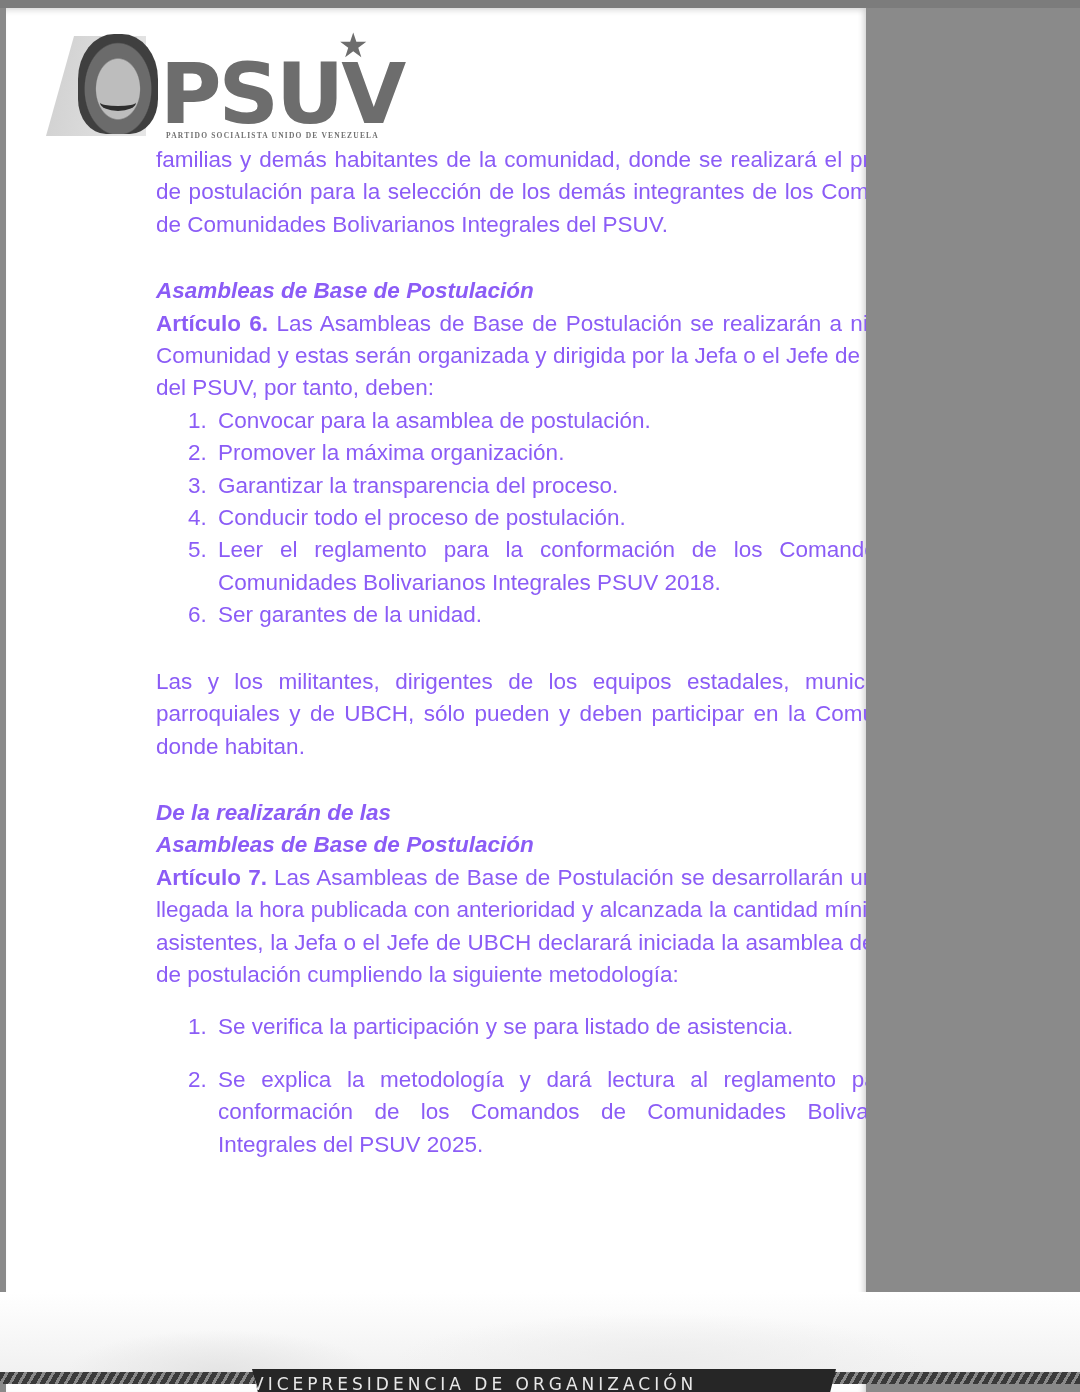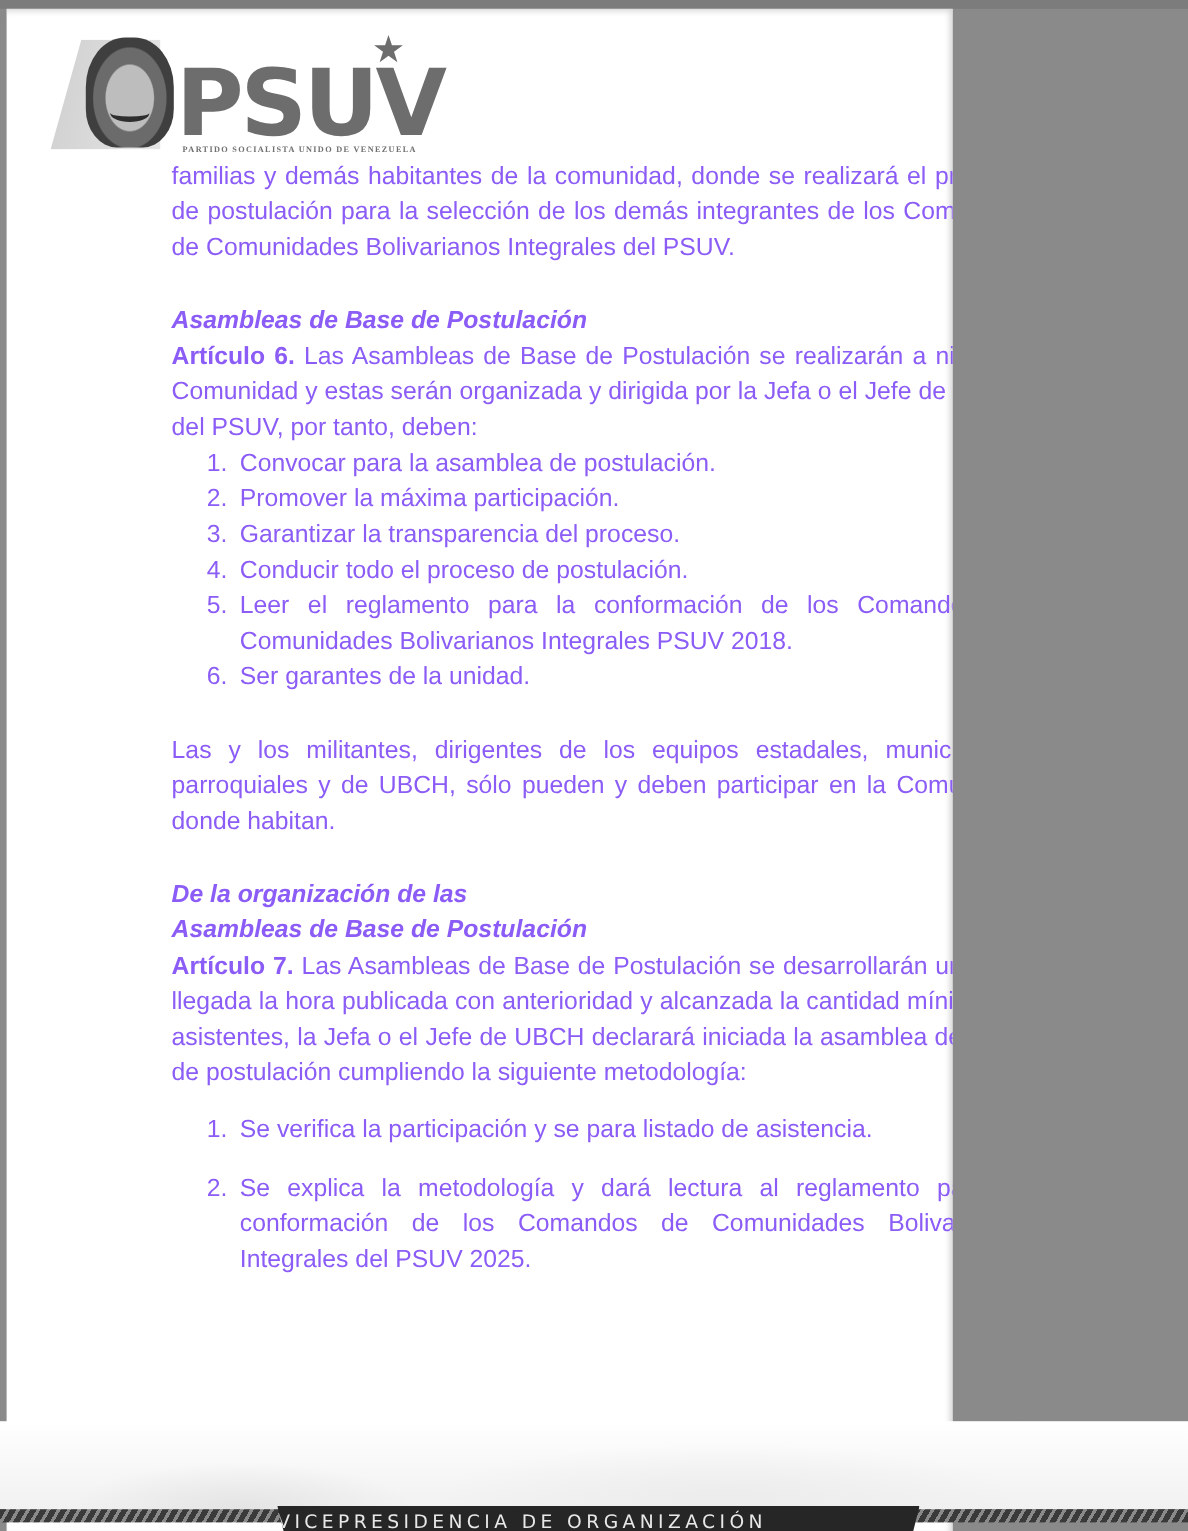--- a/index.html
+++ b/index.html
@@ -89,32 +89,32 @@
   </div>
 
   <div class="content">
     <p>familias y demás habitantes de la comunidad, donde se realizará el proceso de postulación para la selección de los demás integrantes de los Comandos de Comunidades Bolivarianos Integrales del PSUV.</p>
 
     <div class="gap-md"></div>
     <p class="heading">Asambleas de Base de Postulación</p>
     <p><span class="bold">Artículo 6.</span><span> Las Asambleas de Base de Postulación se realizarán a nivel de Comunidad y estas serán organizada y dirigida por la Jefa o el Jefe de UBCH del PSUV, por tanto, deben:</span></p>
     <ol>
       <li><span class="num">1.</span><span>Convocar para la asamblea de postulación.</span></li>
-      <li><span class="num">2.</span><span>Promover la máxima participación.</span></li>
+      <li><span class="num">2.</span><span>Promover la máxima organización.</span></li>
       <li><span class="num">3.</span><span>Garantizar la transparencia del proceso.</span></li>
       <li><span class="num">4.</span><span>Conducir todo el proceso de postulación.</span></li>
       <li><span class="num">5.</span><span>Leer el reglamento para la conformación de los Comandos de Comunidades Bolivarianos Integrales PSUV 2018.</span></li>
       <li><span class="num">6.</span><span>Ser garantes de la unidad.</span></li>
     </ol>
 
     <div class="gap-md"></div>
     <p>Las y los militantes, dirigentes de los equipos estadales, municipales, parroquiales y de UBCH, sólo pueden y deben participar en la Comunidad donde habitan.</p>
 
     <div class="gap-md"></div>
-    <p class="heading">De la organización de las</p>
+    <p class="heading">De la realizarán de las</p>
     <p class="heading">Asambleas de Base de Postulación</p>
     <p><span class="bold">Artículo 7.</span><span> Las Asambleas de Base de Postulación se desarrollarán una vez llegada la hora publicada con anterioridad y alcanzada la cantidad mínima de asistentes, la Jefa o el Jefe de UBCH declarará iniciada la asamblea de base de postulación cumpliendo la siguiente metodología:</span></p>
 
     <div class="gap-list"></div>
     <ol>
       <li><span class="num">1.</span><span>Se verifica la participación y se para listado de asistencia.</span></li>
       <li style="margin-top:20px"><span class="num">2.</span><span>Se explica la metodología y dará lectura al reglamento para la conformación de los Comandos de Comunidades Bolivarianos Integrales del PSUV 2025.</span></li>
     </ol>
   </div>
 </div>

